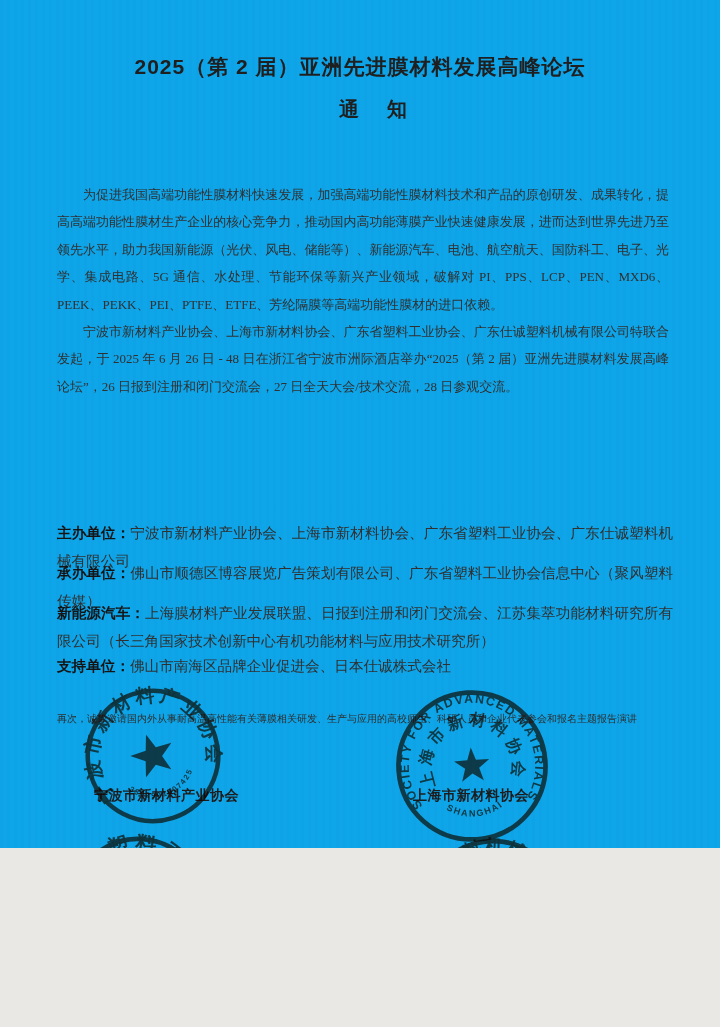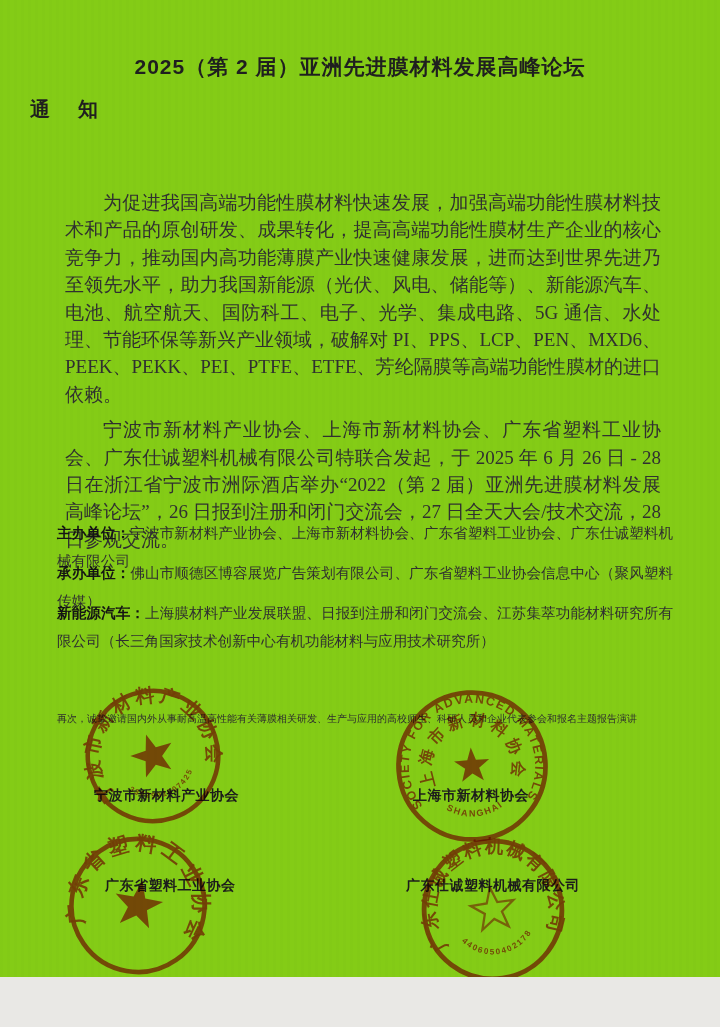--- a/index.html
+++ b/index.html
@@ -1,39 +1,39 @@
 <!DOCTYPE html>
 <html><head>
 <meta charset="utf-8">
 <style>
   html,body{margin:0;padding:0;background:#e9e8e5;}
   .page{
-    position:relative;width:720px;height:977px;margin:0 auto;
-    background:#84cc16;overflow:hidden;
+    position:relative;width:720px;height:848px;margin:0 auto;
+    background:#0ea5e9;overflow:hidden;
     color:#2b2b2b;
     font-family:"Liberation Serif","DejaVu Serif",serif;
   }
   .page::before{
     content:"";position:absolute;inset:0;pointer-events:none;
     background:repeating-linear-gradient(90deg,rgba(0,0,0,0.012) 0 3px,rgba(0,0,0,0) 3px 7px);
   }
   .doc-title{
     position:absolute;top:54px;left:0;right:0;margin:0;text-align:center;
     font:bold 21px/26px "Liberation Sans","DejaVu Sans",sans-serif;
     color:#1f1f1f;letter-spacing:1px;
   }
   .doc-subtitle{
-    position:absolute;top:96px;left:0;right:0;margin:0;
+    position:absolute;top:96px;left:0;right:0;margin:0;text-align:center;
     font:bold 20px/26px "Liberation Sans","DejaVu Sans",sans-serif;
     color:#1f1f1f;letter-spacing:4px;padding-left:30px;
   }
   .body-text{position:absolute;left:57px;top:181px;width:612px;}
   .body-text p{
-    margin:8px;text-indent:2em;text-align:justify;
-    font-size:19px;line-height:27.4px;color:#303030;
+    margin:0;text-indent:2em;text-align:justify;
+    font-size:13px;line-height:27.4px;color:#303030;
   }
   .sec-row{
     position:absolute;left:57px;width:616px;margin:0;text-align:justify;
     font-size:14.6px;line-height:27.5px;color:#303030;
   }
   #sec-0{top:520px;} #sec-1{top:560px;} #sec-2{top:600px;} #sec-3{top:653px;}
   .sec-label{
     font-family:"Liberation Sans","DejaVu Sans",sans-serif;
     font-weight:bold;color:#141414;
   }
@@ -68,26 +68,27 @@
 </head>
 <body>
 
 <div class="page">
 
   <h1 class="doc-title">2025（第 2 届）亚洲先进膜材料发展高峰论坛</h1>
   <h2 class="doc-subtitle">通　知</h2>
 
   <div class="body-text">
     <p>为促进我国高端功能性膜材料快速发展，加强高端功能性膜材料技术和产品的原创研发、成果转化，提高高端功能性膜材生产企业的核心竞争力，推动国内高功能薄膜产业快速健康发展，进而达到世界先进乃至领先水平，助力我国新能源（光伏、风电、储能等）、新能源汽车、电池、航空航天、国防科工、电子、光学、集成电路、5G 通信、水处理、节能环保等新兴产业领域，破解对 PI、PPS、LCP、PEN、MXD6、PEEK、PEKK、PEI、PTFE、ETFE、芳纶隔膜等高端功能性膜材的进口依赖。</p>
-    <p>宁波市新材料产业协会、上海市新材料协会、广东省塑料工业协会、广东仕诚塑料机械有限公司特联合发起，于 2025 年 6 月 26 日 - 28 日在浙江省宁波市洲际酒店举办“2022（第 2 届）亚洲先进膜材料发展高峰论坛”，26 日报到注册和闭门交流会，27 日全天大会/技术交流，28 日参观交流。</p>
+    <p>宁波市新材料产业协会、上海市新材料协会、广东省塑料工业协会、广东仕诚塑料机械有限公司特联合发起，于 2025 年 6 月 26 日 - 48 日在浙江省宁波市洲际酒店举办“2025（第 2 届）亚洲先进膜材料发展高峰论坛”，26 日报到注册和闭门交流会，27 日全天大会/技术交流，28 日参观交流。</p>
   </div>
 
   <p class="sec-row" id="sec-0"><span class="sec-label">主办单位：</span><span>宁波市新材料产业协会、上海市新材料协会、广东省塑料工业协会、广东仕诚塑料机械有限公司</span></p>
   <p class="sec-row" id="sec-1"><span class="sec-label">承办单位：</span><span>佛山市顺德区博容展览广告策划有限公司、广东省塑料工业协会信息中心（聚风塑料传媒）</span></p>
   <p class="sec-row" id="sec-2"><span class="sec-label">新能源汽车：</span><span>上海膜材料产业发展联盟、日报到注册和闭门交流会、江苏集萃功能材料研究所有限公司（长三角国家技术创新中心有机功能材料与应用技术研究所）</span></p>
+  <p class="sec-row" id="sec-3"><span class="sec-label">支持单位：</span><span>佛山市南海区品牌企业促进会、日本仕诚株式会社</span></p>
 
   <p class="closing">再次，诚挚邀请国内外从事耐高温高性能有关薄膜相关研发、生产与应用的高校师生、科研人员和企业代表参会和报名主题报告演讲</p>
 
   <p class="sig" id="sig-0">宁波市新材料产业协会</p>
   <p class="sig" id="sig-1">上海市新材料协会</p>
   <p class="sig" id="sig-2">广东省塑料工业协会</p>
   <p class="sig" id="sig-3">广东仕诚塑料机械有限公司</p>
 
   <svg class="seal" id="seal-0" viewBox="0 0 200 200">
     <defs>

